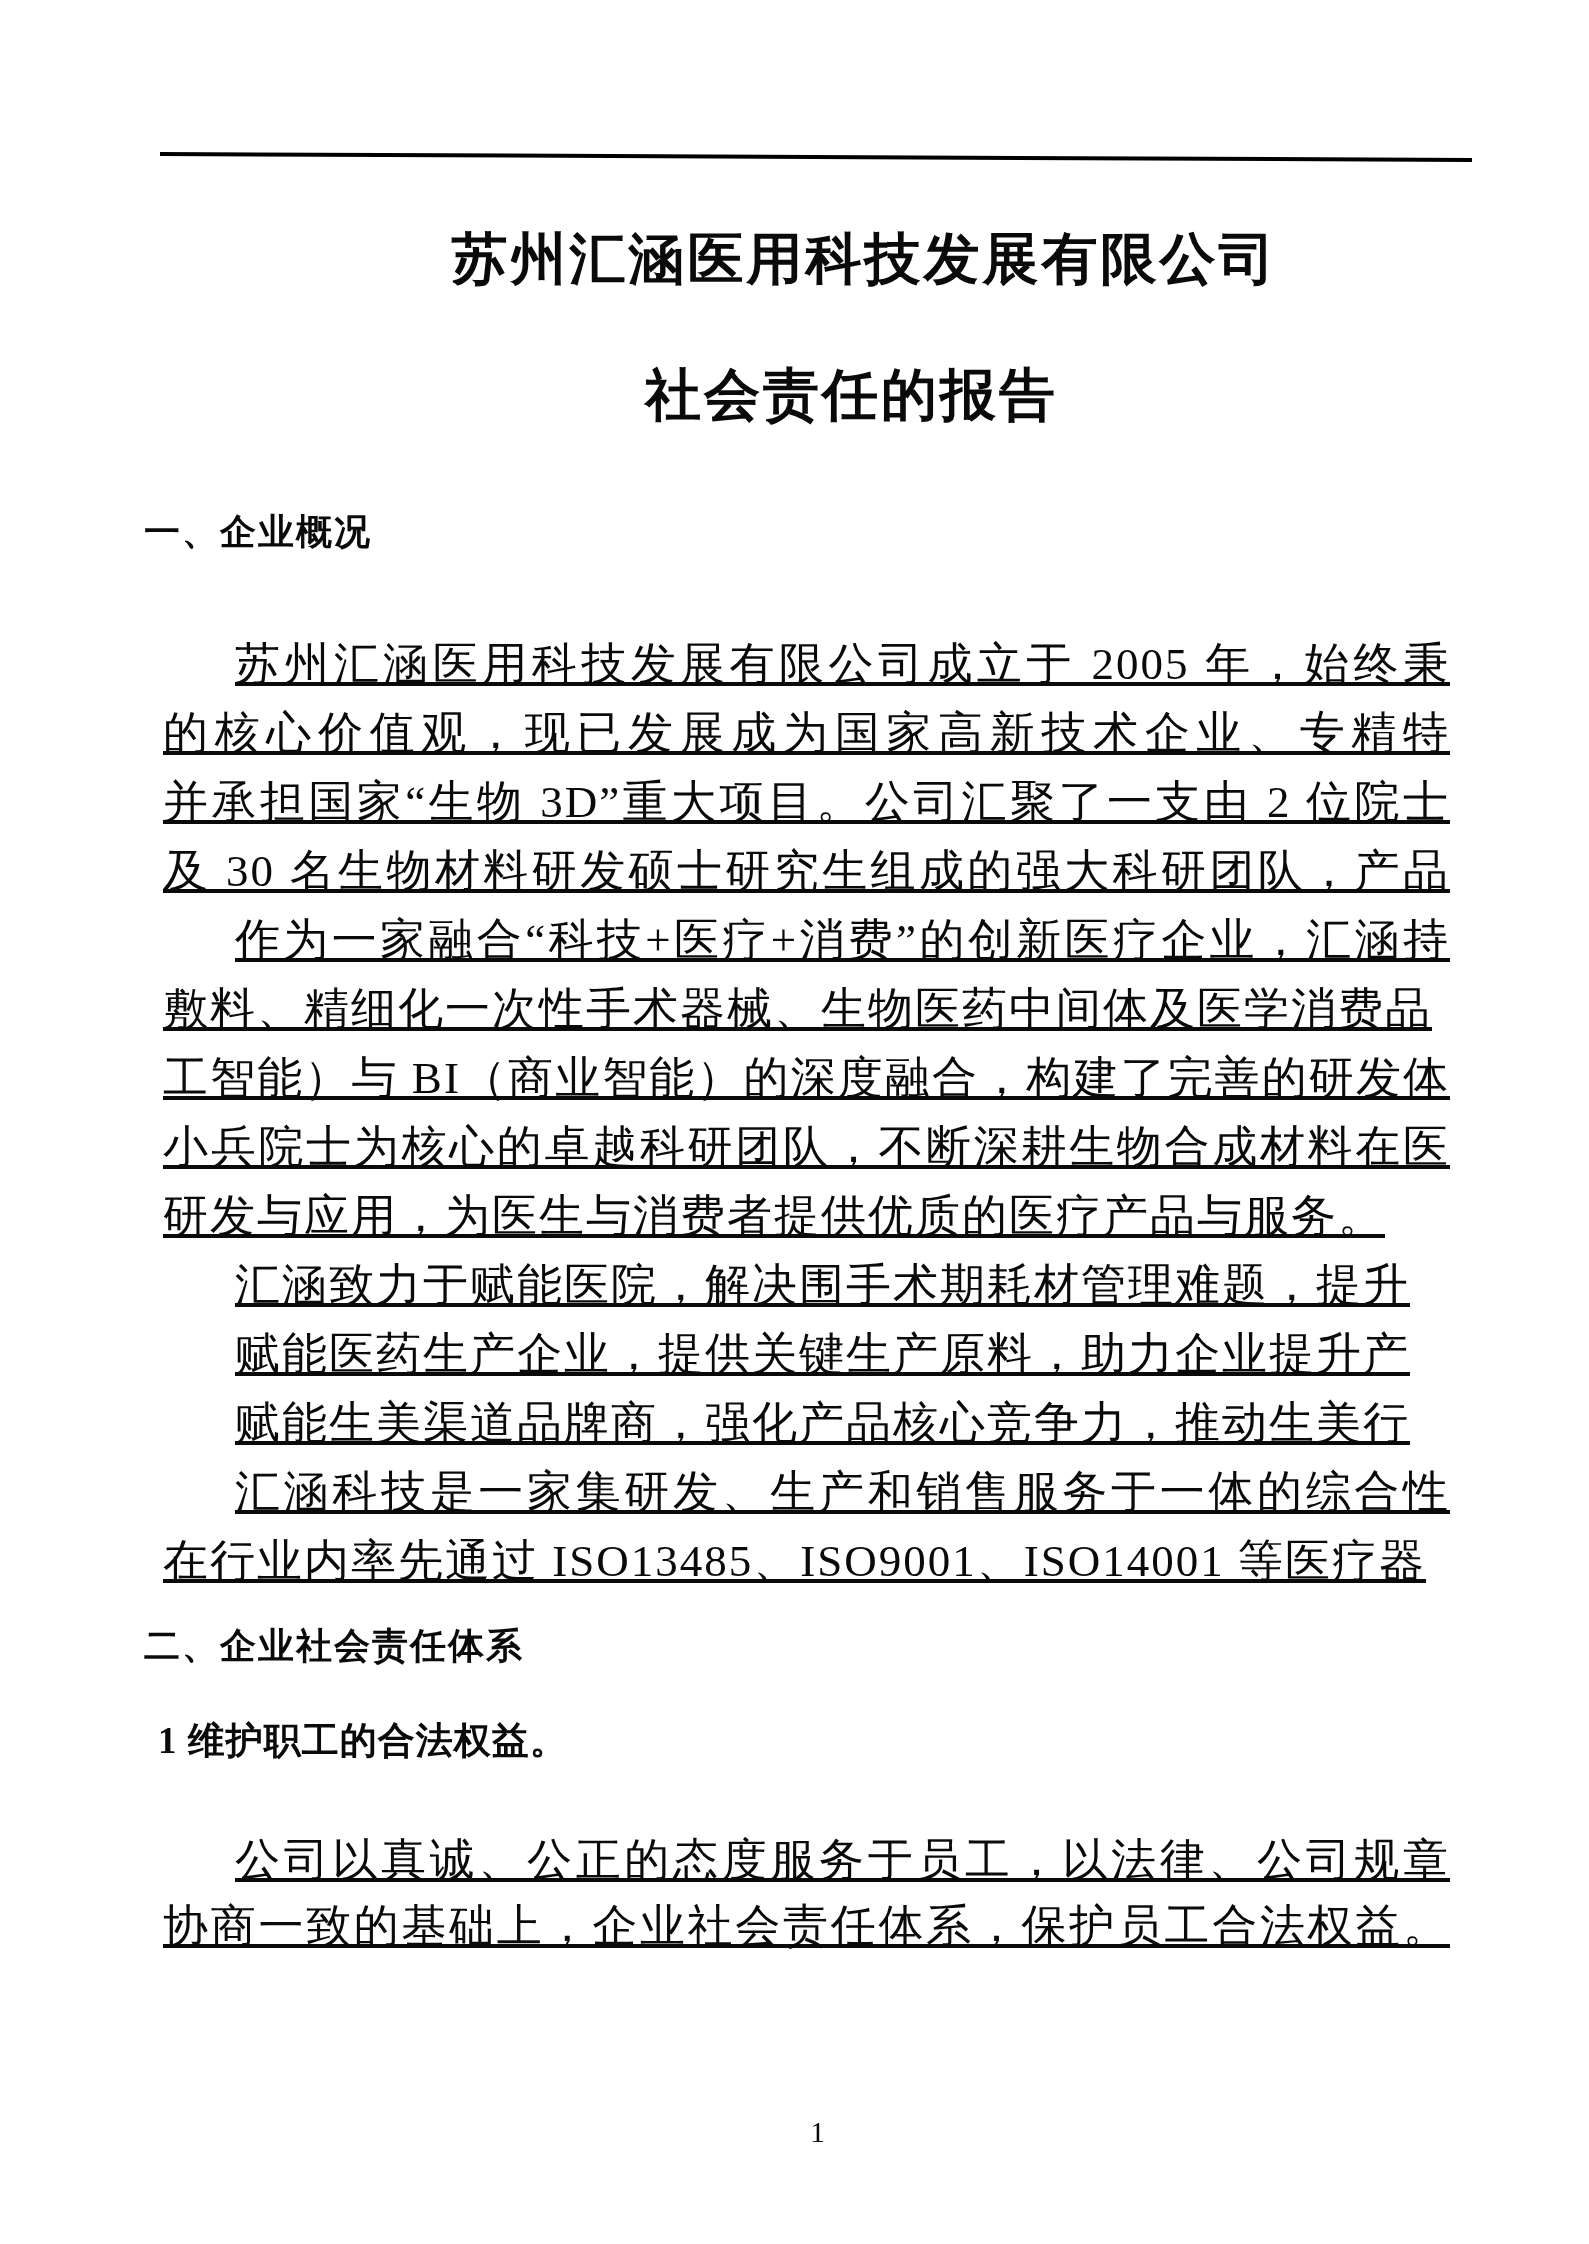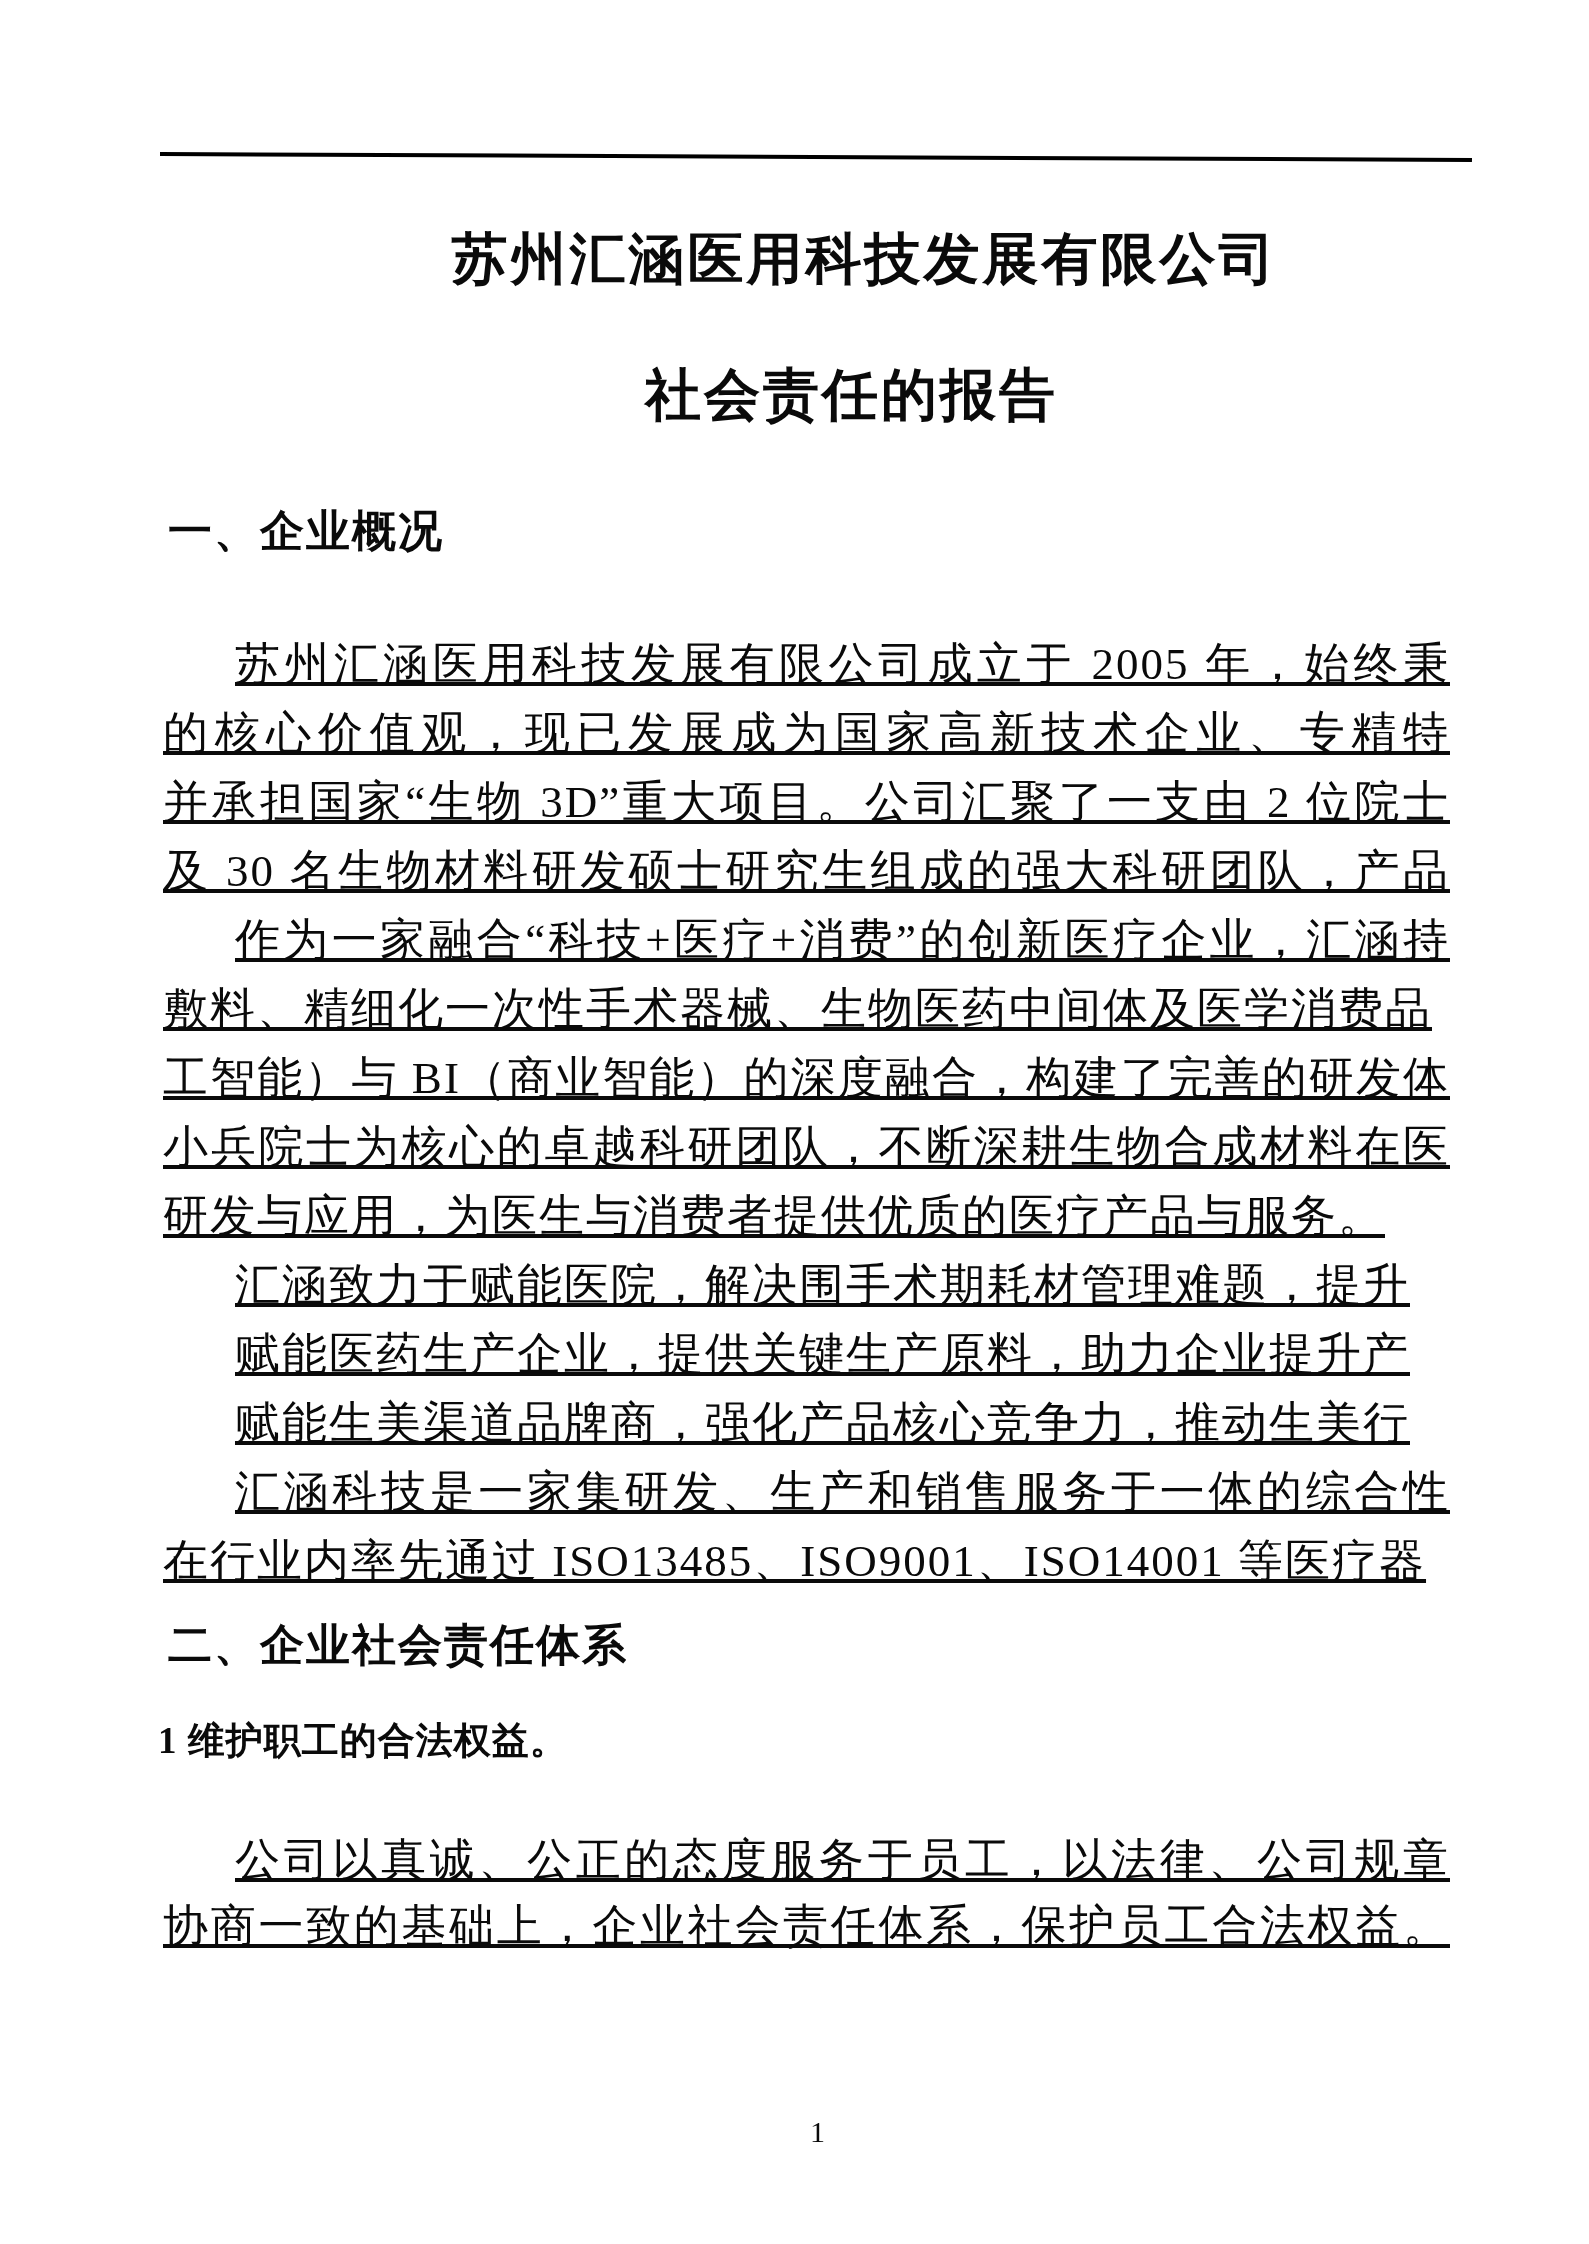--- a/index.html
+++ b/index.html
@@ -49,22 +49,22 @@
     padding-left: 114px;
     text-align: center;
     font-size: 56px;
     font-weight: 700;
     letter-spacing: 3px;
     line-height: 70px;
     white-space: nowrap;
   }
   .h-section {
     position: absolute;
-    left: 168px;
-    font-size: 44px;
+    left: 144px;
+    font-size: 36px;
     font-weight: 700;
     letter-spacing: 2px;
     line-height: 48px;
     white-space: nowrap;
   }
   .h-section.s1 { top: 508px; }
   .h-section.s2 { top: 1622px; }
   .h-sub {
     position: absolute;
     left: 158px;

